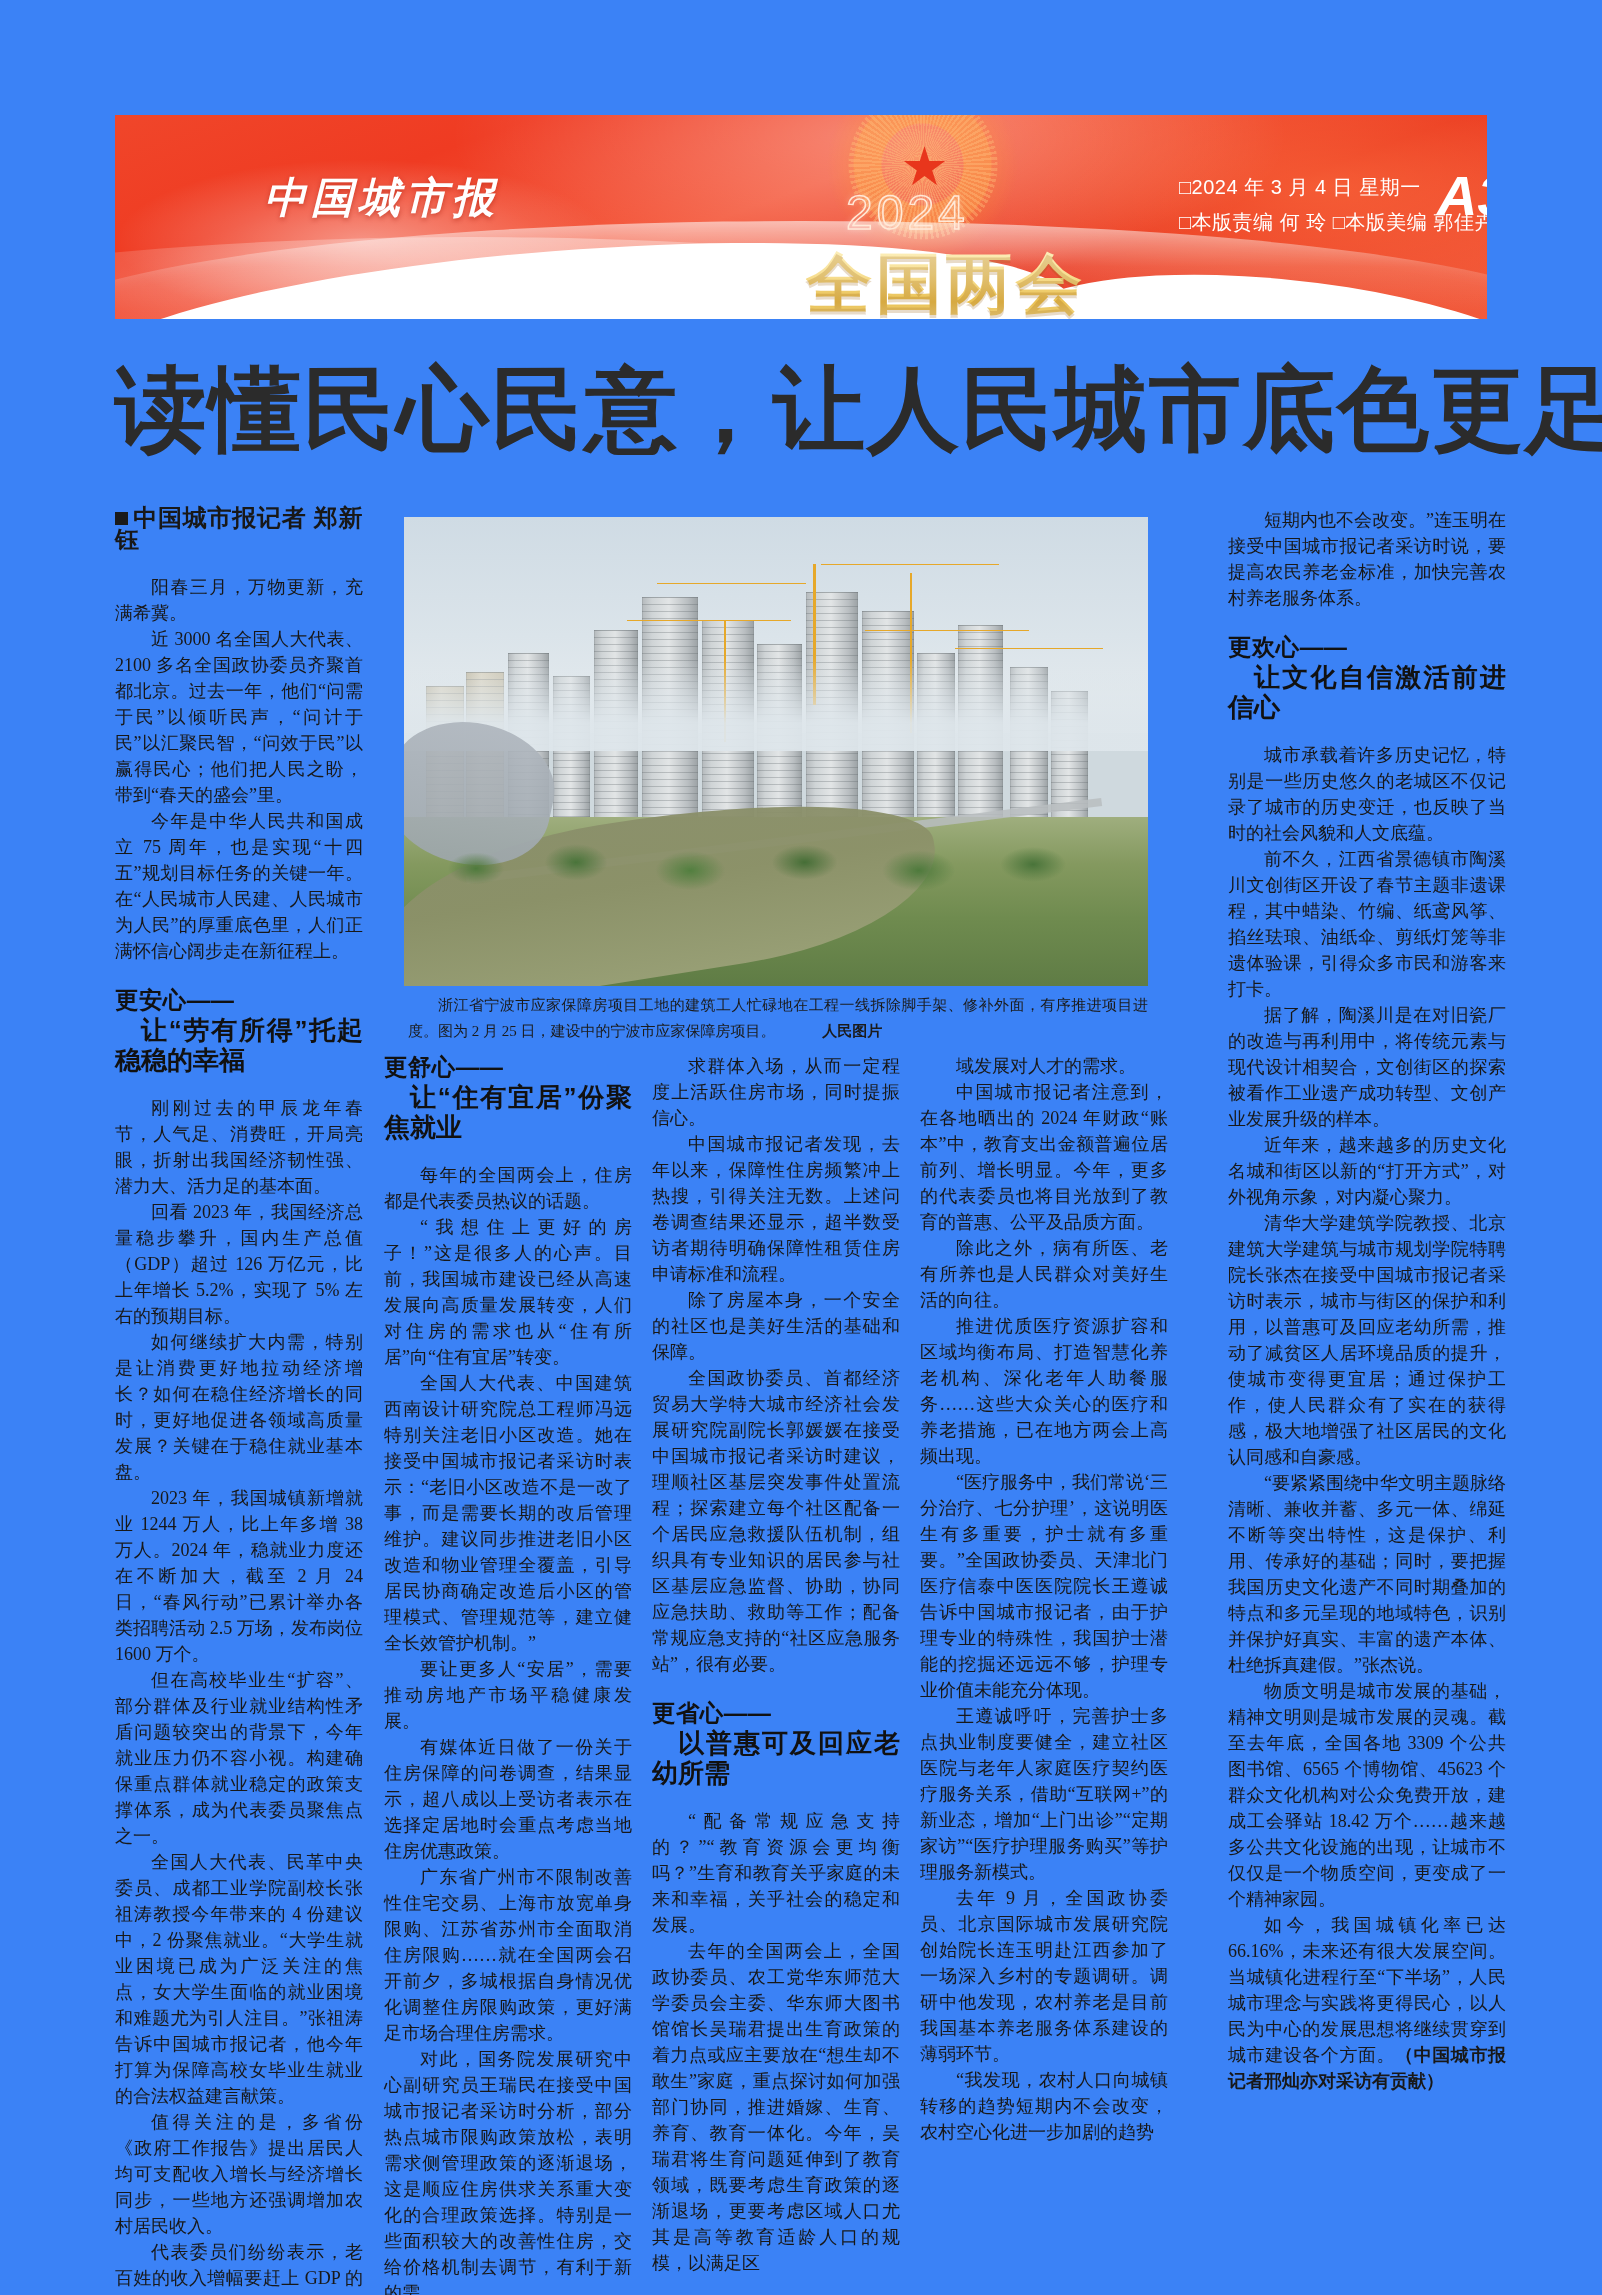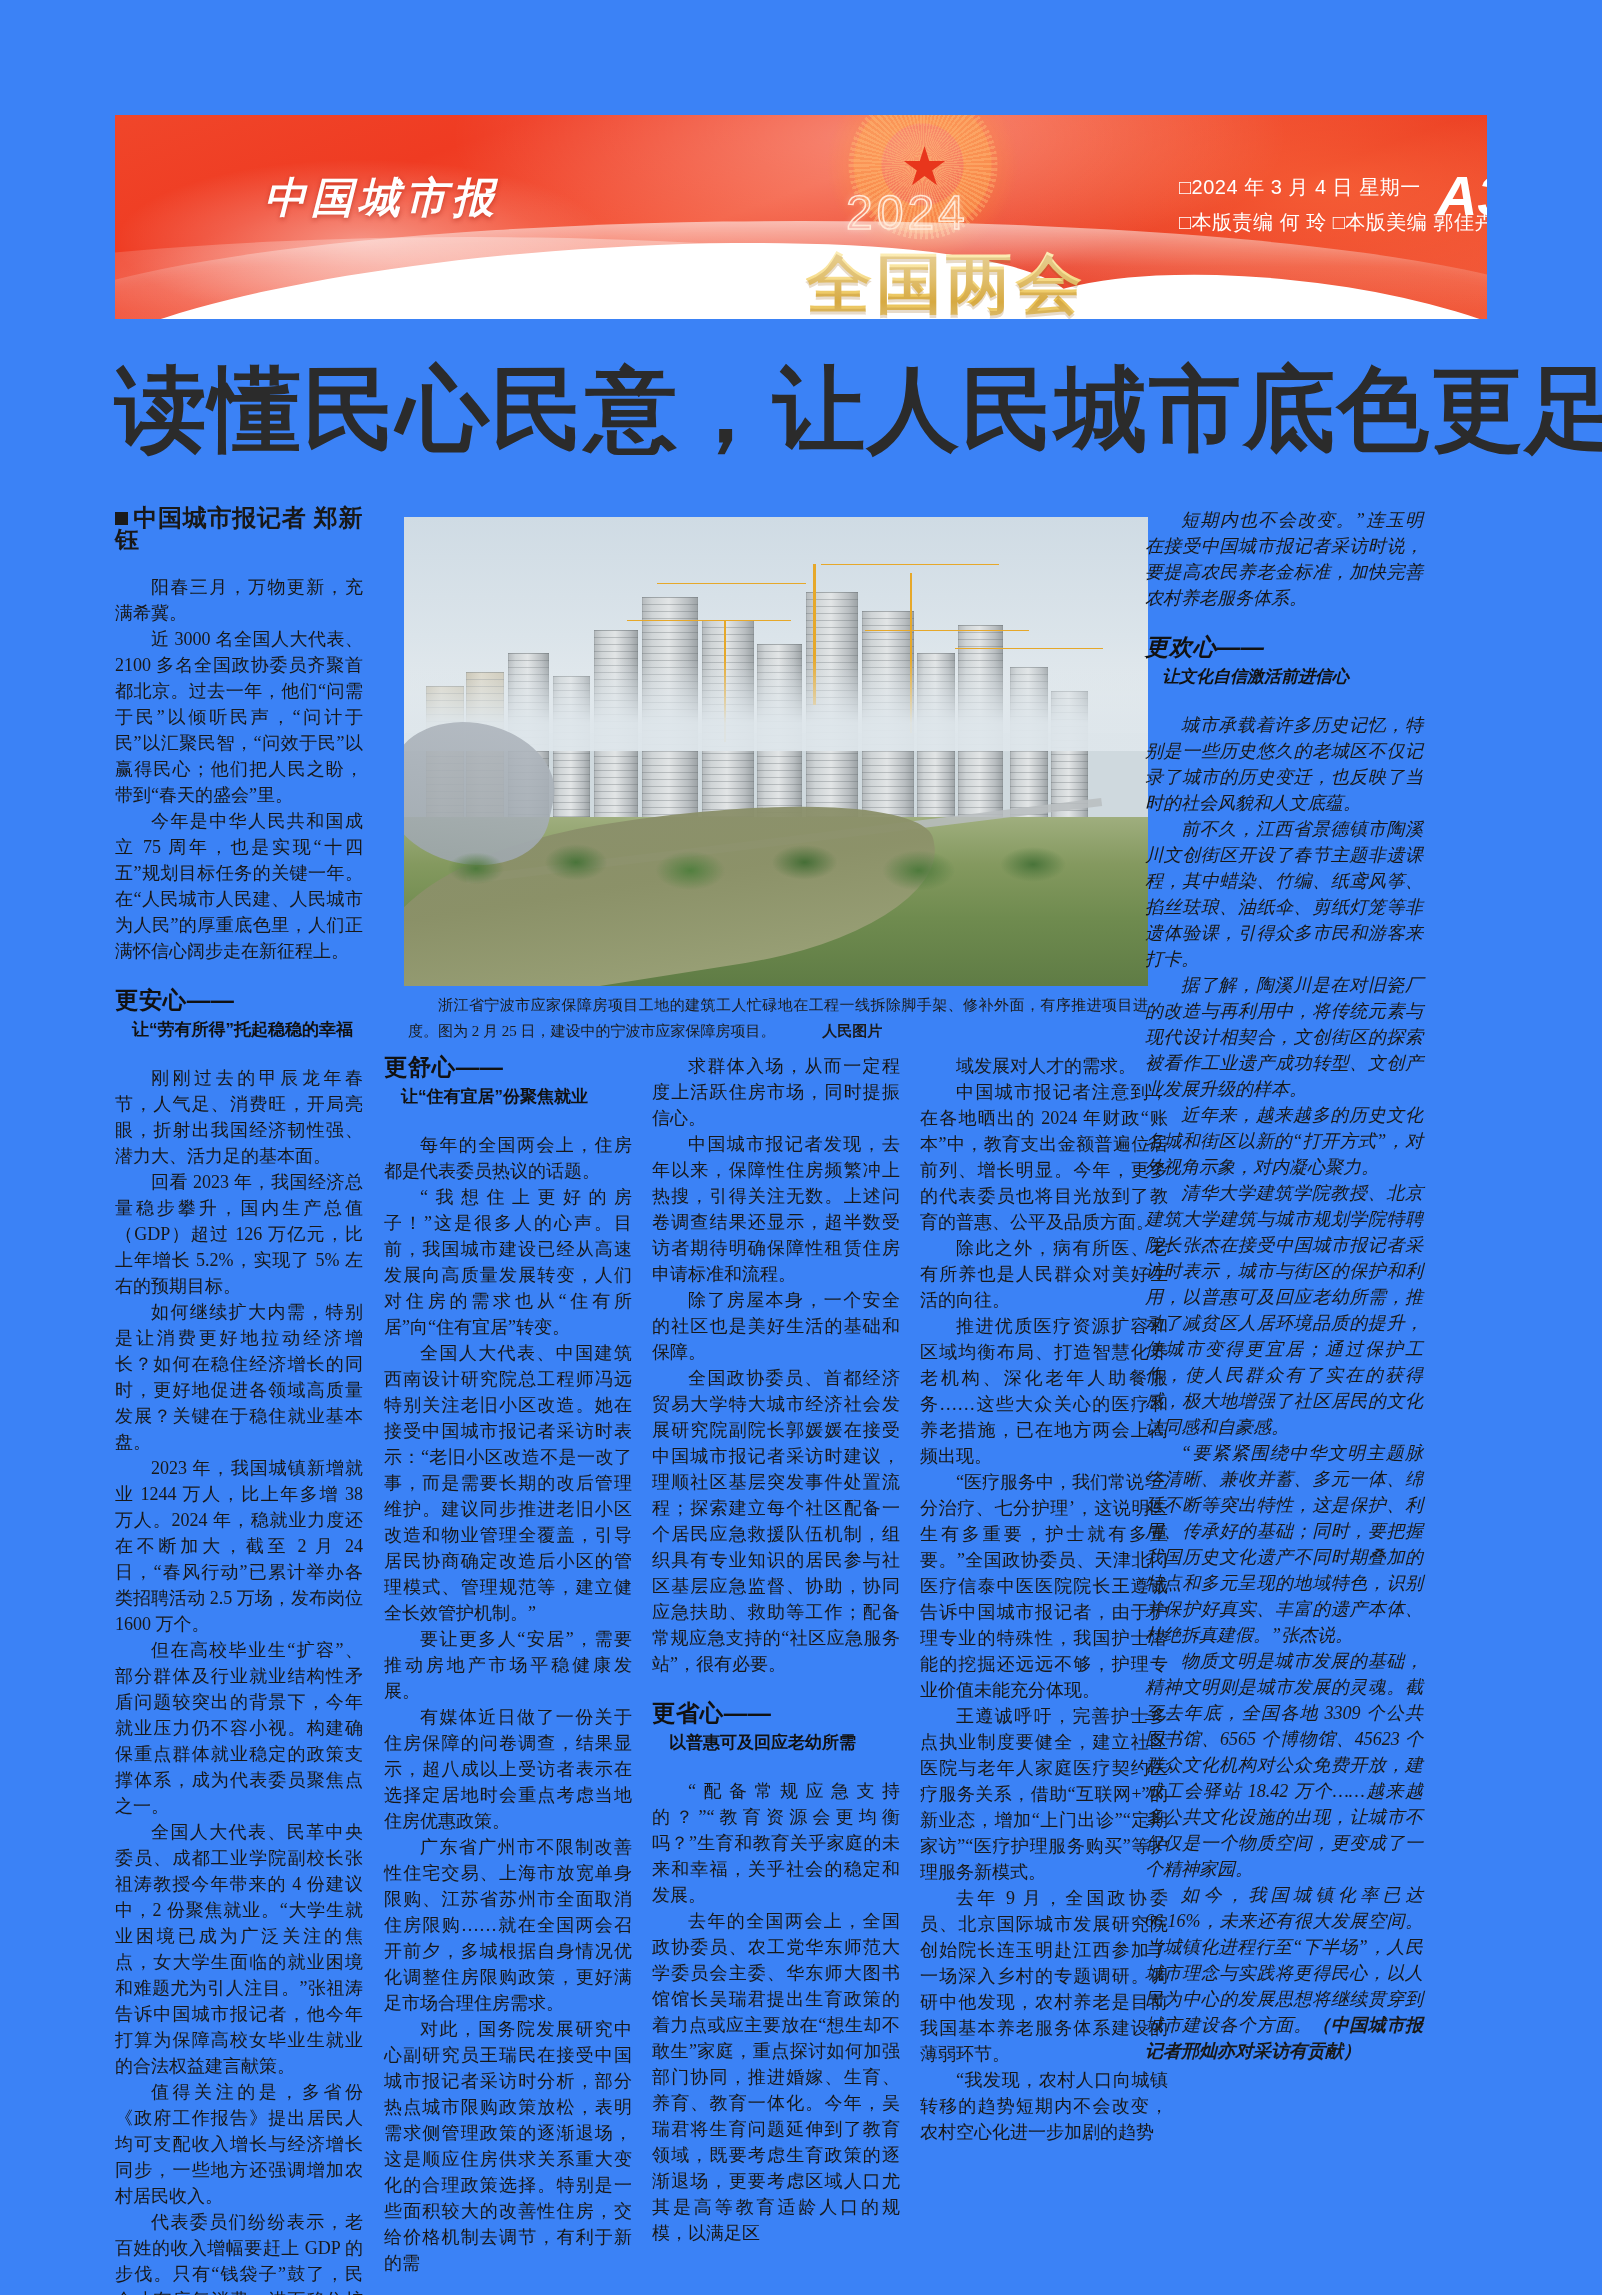--- a/index.html
+++ b/index.html
@@ -100,36 +100,36 @@
     font-weight:700;font-size:92px;letter-spacing:2px;white-space:nowrap;
   }
 
   
   .col{
     position:absolute;top:507px;width:248px;
     font-size:18px;line-height:26px;color:#181818;text-align:justify;
     font-family:"Liberation Serif","DejaVu Serif",serif;
   }
   #col1{left:115px;} #col2{left:384px;} #col3{left:652px;}
-  #col4{left:920px;} #col5{left:1145px;width:278px;font-style:italic;}
+  #col4{left:920px;} #col5{left:1228px;width:278px;}
   .col.short{top:1053px;}
   .byline{
     font-family:"Liberation Sans",sans-serif;font-weight:700;font-size:24px;
     letter-spacing:0.5px;margin:0 0 23px 0;line-height:22px;
   }
   .byline .sq{display:inline-block;width:13px;height:13px;background:#1a1a1a;margin-right:5px;vertical-align:1px;}
   p{margin:0;text-indent:2em;}
   .sec{margin:22px 0 20px 0;}
   .sec .k{
     display:block;font-family:"Liberation Sans",sans-serif;font-weight:700;
     font-size:23.4px;line-height:29px;letter-spacing:0.5px;color:#111;
   }
   .sec .s{
     display:block;font-family:"Liberation Sans",sans-serif;font-weight:700;
-    font-size:17px;line-height:30px;letter-spacing:0px;color:#111;text-indent:1em;
+    font-size:26px;line-height:30px;letter-spacing:0px;color:#111;text-indent:1em;
   }
   .endbold{font-family:"Liberation Sans",sans-serif;font-weight:700;}
 
   
   #photo{
     position:absolute;left:404px;top:517px;width:744px;height:469px;
     overflow:hidden;background:#cfd9de;
   }
   .sky{position:absolute;left:0;top:0;width:100%;height:46%;
     background:linear-gradient(180deg,#cfdbe4 0%,#dbe4ea 55%,#e7ecef 100%);}

